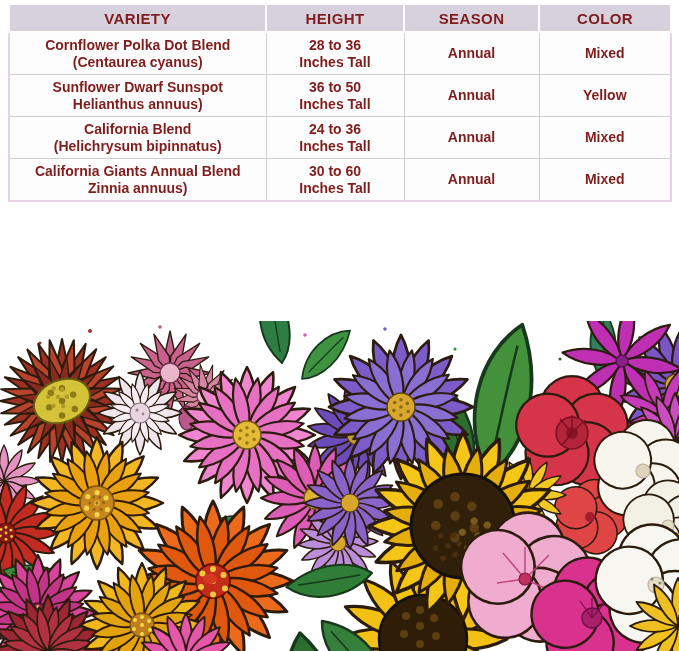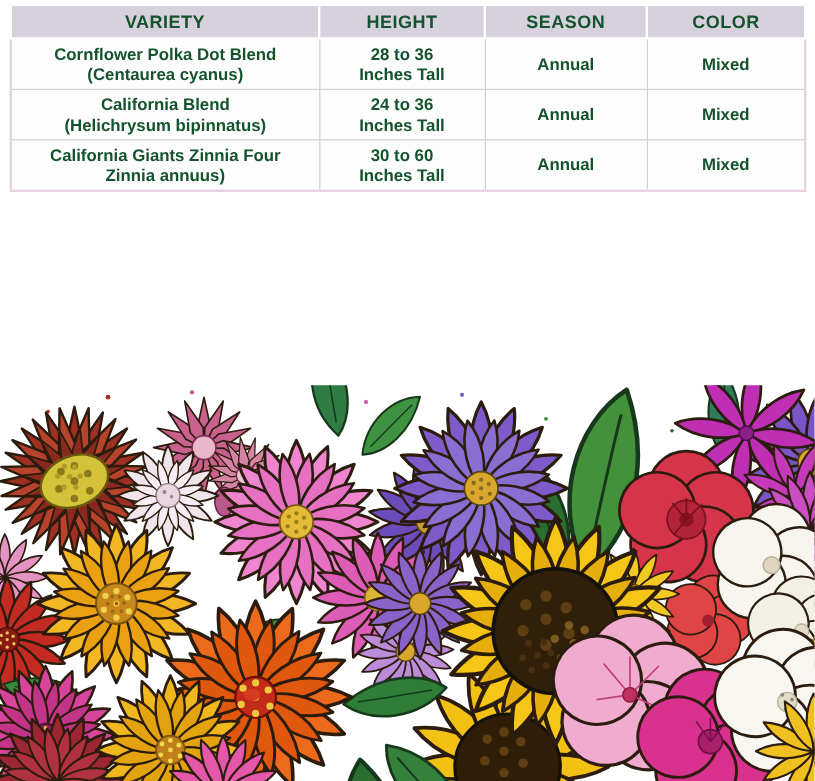--- a/index.html
+++ b/index.html
@@ -1,17 +1,17 @@
 <!DOCTYPE html>
 <html><head>
 <meta charset="utf-8">
 <style>
   html,body{margin:0;padding:0;background:#fff;}
   .stage{position:relative;width:679px;height:651px;background:#fff;overflow:hidden;
-         font-family:"Liberation Sans",sans-serif;color:#14532d;}
+         font-family:"Liberation Sans",sans-serif;color:#7f1d1d;}
   .tablewrap{position:absolute;left:8px;top:3px;width:662px;}
   table.seed{width:100%;border-collapse:collapse;table-layout:fixed;
              border:2px solid #e6d2e2;}
   table.seed th{background:#d7d1dd;border:2px solid #ffffff;height:24px;
                 font-size:15px;font-weight:700;letter-spacing:.4px;text-align:center;}
   table.seed td{border:1px solid #cfcfcf;height:39px;text-align:center;
                 font-size:14px;font-weight:700;line-height:17px;background:#fdfdfd;}
   td.c-var{background:#f4eef7;margin-top:16px;}
   .w1{width:257px}.w2{width:138px}.w3{width:135px}.w4{width:132px}
   .art{position:absolute;left:0;top:321px;width:679px;height:330px;}
@@ -38,27 +38,33 @@
         </tr>
       </thead>
       <tbody>
         <tr>
           <td class="c-var"><span>Cornflower Polka Dot Blend</span><br><span>(Centaurea cyanus)</span></td>
           <td><span>28 to 36</span><br><span>Inches Tall</span></td>
           <td><span>Annual</span></td>
           <td><span>Mixed</span></td>
         </tr>
         <tr>
+          <td class="c-var"><span>Sunflower Dwarf Sunspot</span><br><span>Helianthus annuus)</span></td>
+          <td><span>36 to 50</span><br><span>Inches Tall</span></td>
+          <td><span>Annual</span></td>
+          <td><span>Yellow</span></td>
+        </tr>
+        <tr>
           <td class="c-var"><span>California Blend</span><br><span>(Helichrysum bipinnatus)</span></td>
           <td><span>24 to 36</span><br><span>Inches Tall</span></td>
           <td><span>Annual</span></td>
           <td><span>Mixed</span></td>
         </tr>
         <tr>
-          <td class="c-var"><span>California Giants Zinnia Four</span><br><span>Zinnia annuus)</span></td>
+          <td class="c-var"><span>California Giants Annual Blend</span><br><span>Zinnia annuus)</span></td>
           <td><span>30 to 60</span><br><span>Inches Tall</span></td>
           <td><span>Annual</span></td>
           <td><span>Mixed</span></td>
         </tr>
       </tbody>
     </table>
   </div>
 
   <div class="art">
   <svg width="679" height="330" viewBox="0 0 679 330" xmlns="http://www.w3.org/2000/svg">

